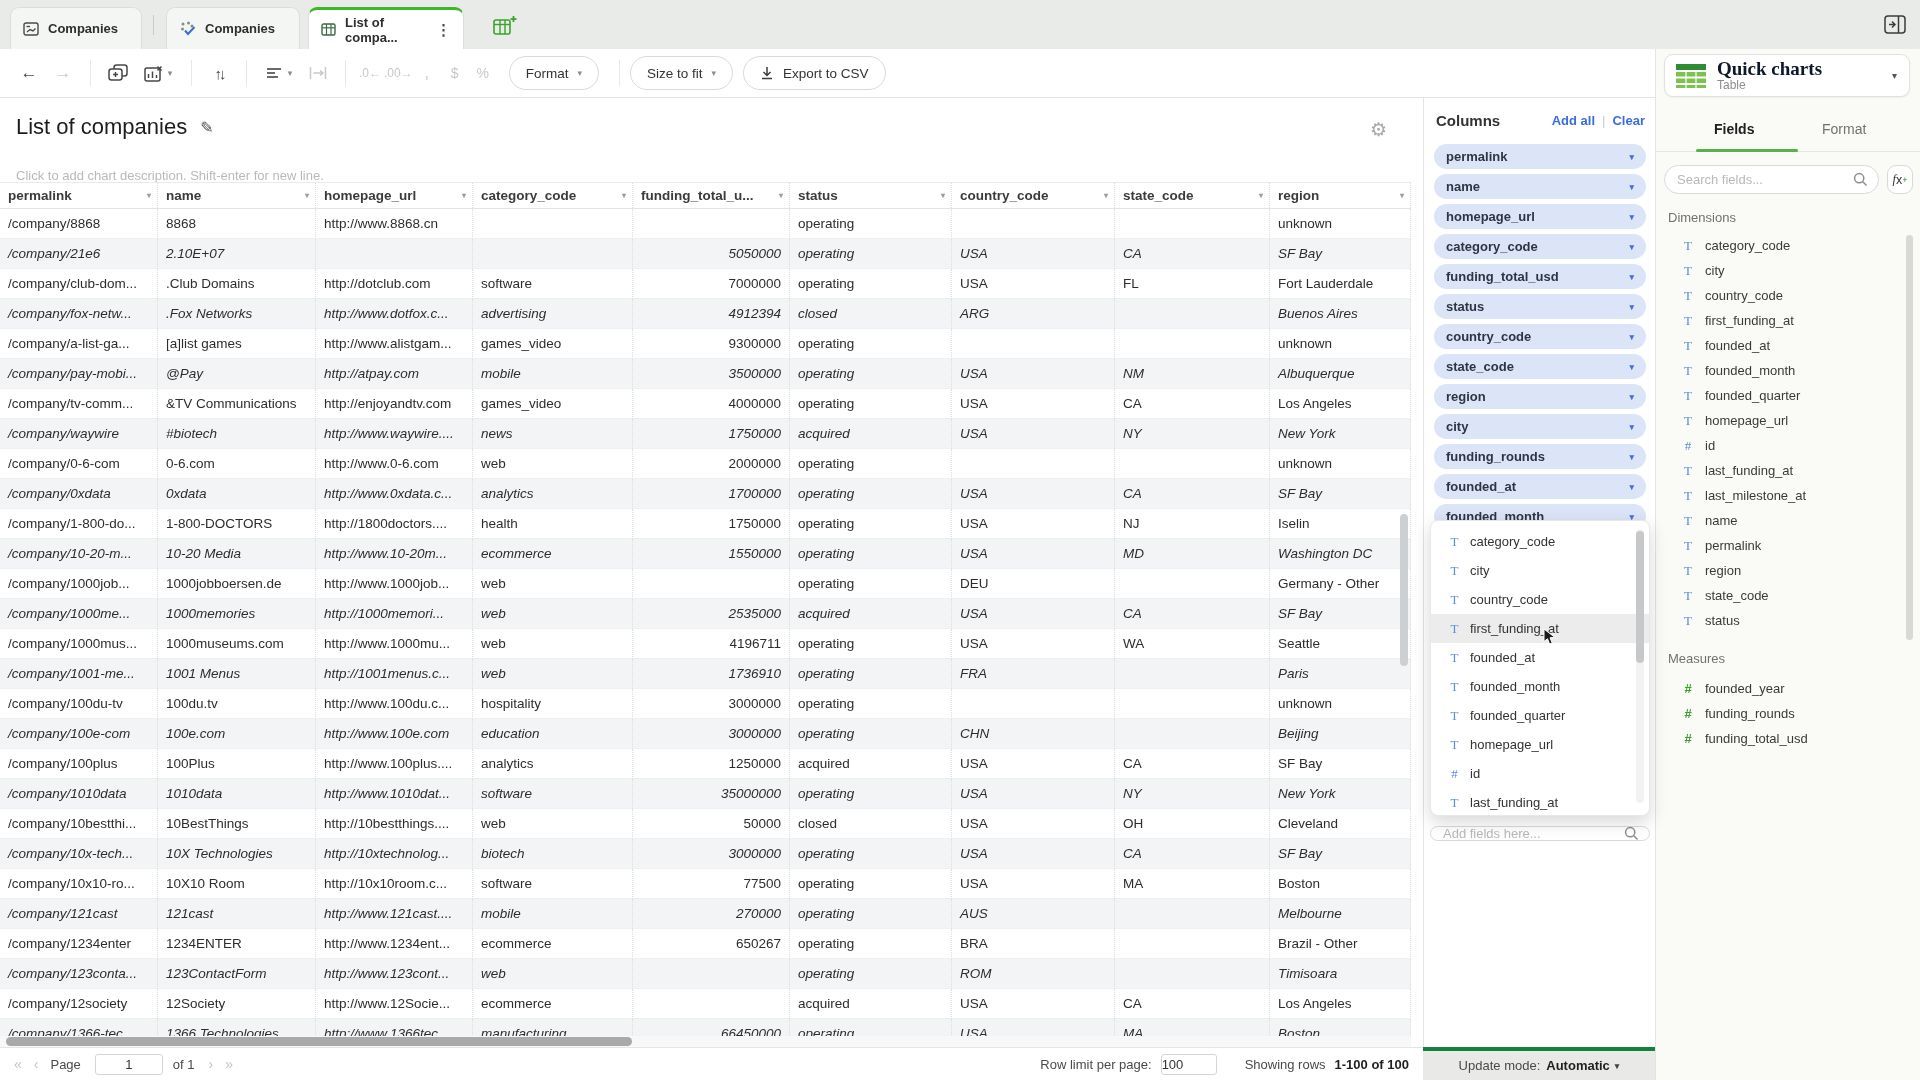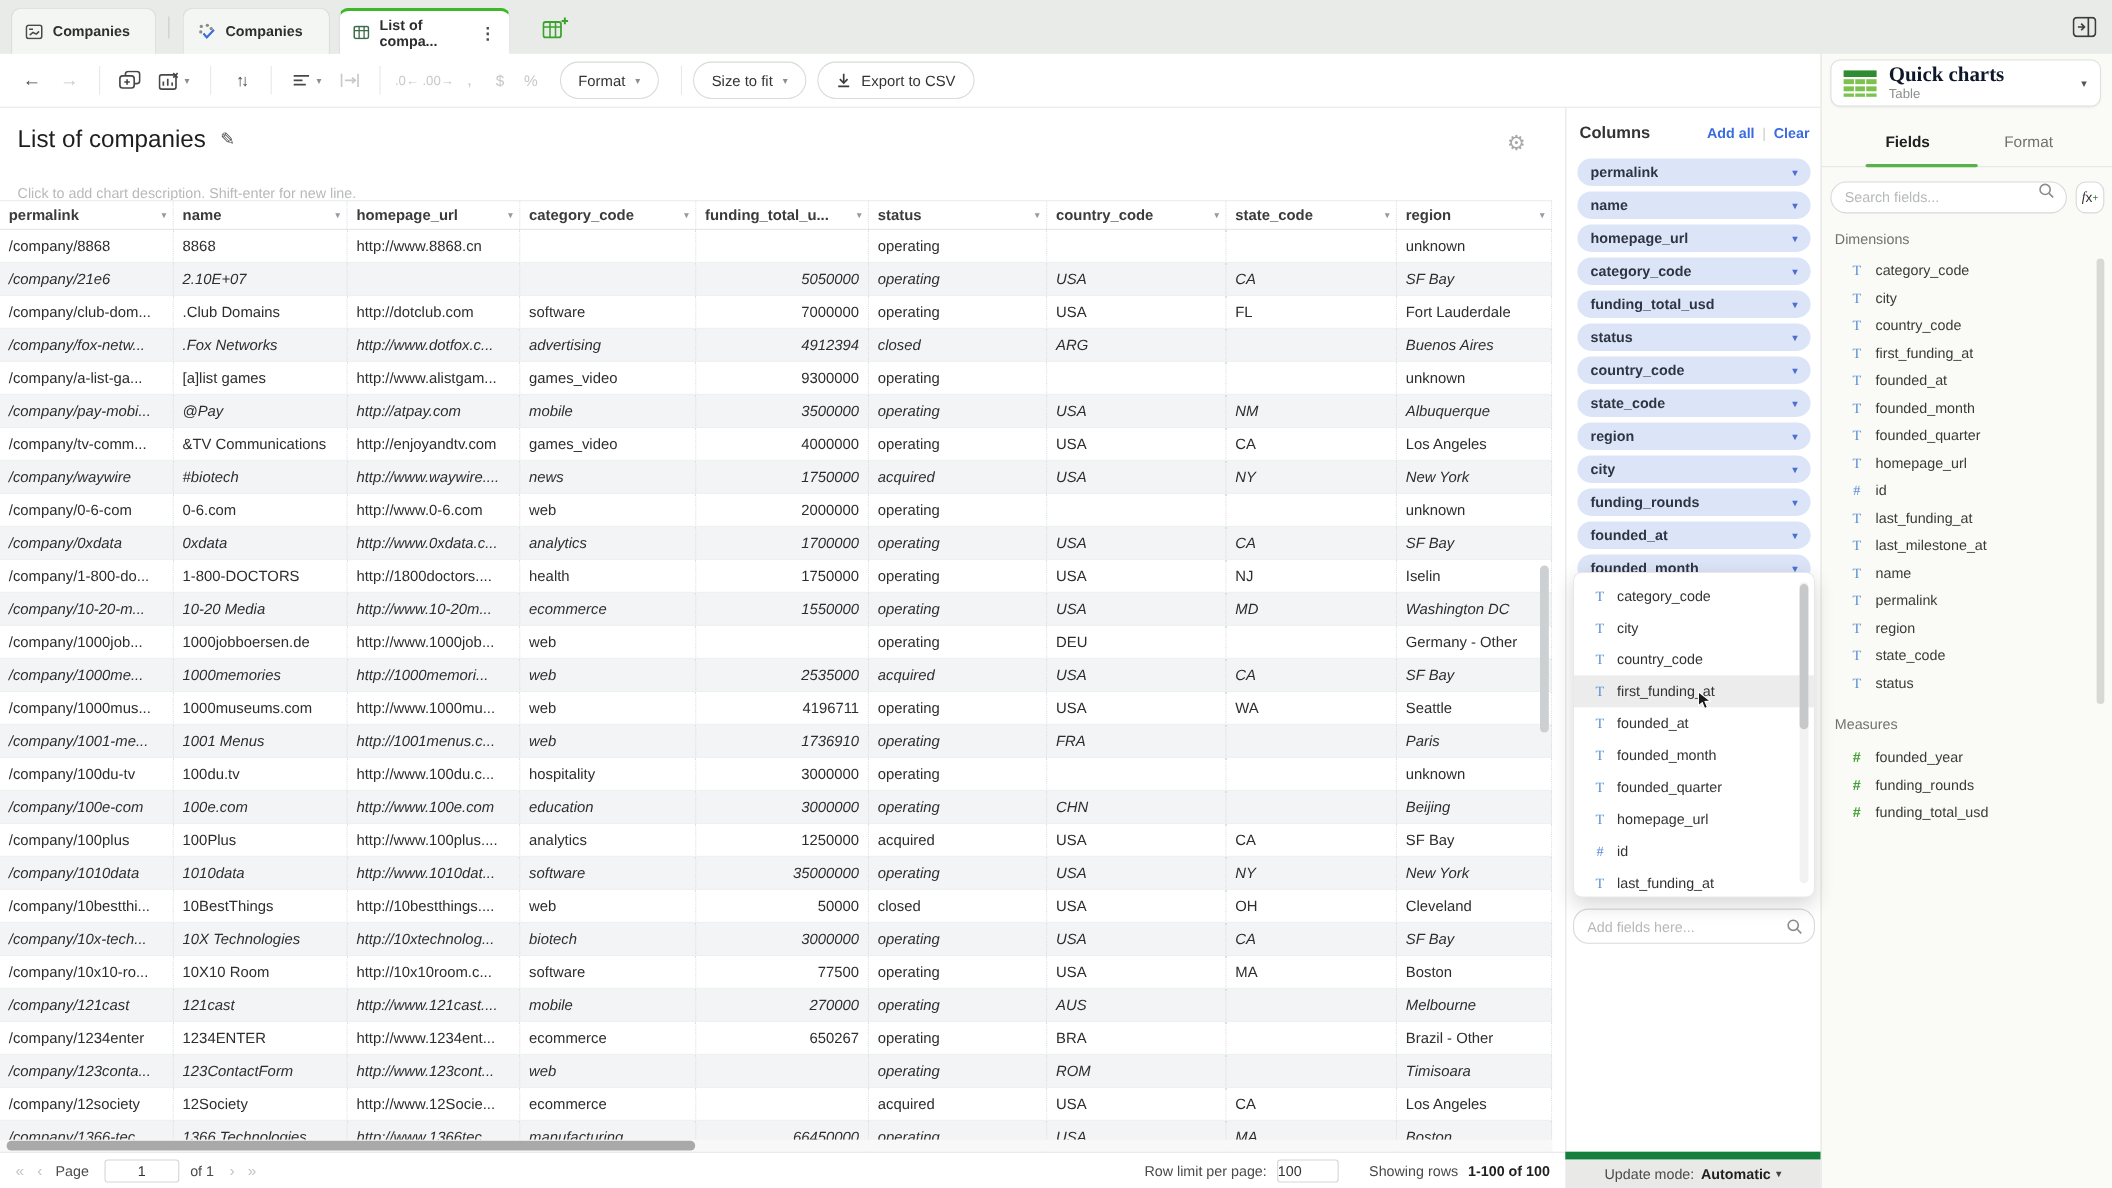--- a/index.html
+++ b/index.html
@@ -76,21 +76,21 @@
     border:1px solid #e7e9e7; border-radius:8px; box-shadow:0 6px 18px rgba(0,0,0,.16);
     z-index:6; padding:6px 0; }
   .dd-item { height:29px; display:flex; align-items:center; gap:10px; padding:0 18px;
     font-size:13px; color:#333; position:relative; }
   .dd-item.hover { background:#ececec; }
   .dd-icon { color:#5b8ed6; font-family:"Liberation Serif", serif; font-size:13px; width:11px; text-align:center; }
   .dd-scroll-track { position:absolute; right:5px; top:8px; width:8px; height:274px; background:#f2f2f2; border-radius:4px; }
   .dd-scroll-thumb { position:absolute; right:5px; top:10px; width:8px; height:132px; background:#c6c8ca; border-radius:4px; }
   .cursor-glyph { position:absolute; left:112px; top:14px; z-index:8; }
 
-  .add-fields { position:absolute; left:6px; top:728px; width:220px; height:32px;
+  .add-fields { position:absolute; left:6px; top:728px; width:220px; height:15px;
     border:1px solid #d8dad8; border-radius:14px; background:#fff;
     display:flex; align-items:center; padding:0 10px 0 12px; }
   .add-fields input, .qc-search input { border:none; outline:none; flex:1; font-size:13px;
     color:#333; background:transparent; min-width:0; font-family:"Liberation Sans",sans-serif; }
   .add-fields input::placeholder, .qc-search input::placeholder { color:#b6bab6; }
 
   
   .quick-panel { position:absolute; left:1655px; top:49px; width:265px; height:1031px;
     background:#fafaf7; border-left:1px solid #e3e5e2; }
   .qc-card { position:absolute; left:8px; top:5px; width:246px; height:43px; background:#fff;
@@ -98,21 +98,21 @@
     padding:0 12px 0 10px; box-shadow:0 1px 2px rgba(0,0,0,.05); }
   .qc-title { font-family:"Liberation Serif", serif; font-size:19px; font-weight:700; color:#0f172a; line-height:1.05; }
   .qc-sub { font-size:12px; color:#8b8f8b; }
   .qc-caret { margin-left:auto; color:#555; font-size:10px; }
   .qc-tabs { position:absolute; left:0; top:59px; width:265px; height:44px; border-bottom:1px solid #e5e7e4; }
   .qc-tab-f { position:absolute; left:58px; top:13px; font-size:14px; font-weight:700; color:#202020; }
   .qc-tab-o { position:absolute; left:166px; top:13px; font-size:14px; color:#6f736f; }
   .qc-underline { position:absolute; left:40px; top:41px; width:102px; height:3px; background:#59b14a; border-radius:2px; }
   .qc-search-row { position:absolute; left:8px; top:116px; width:249px; display:flex; gap:8px; }
   .qc-search { flex:1; height:29px; border:1px solid #d8dad8; border-radius:15px; background:#fff;
-    display:flex; padding:0 10px 0 12px; }
+    display:flex; align-items:center; padding:0 10px 0 12px; }
   .fx-btn { width:34px; height:29px; border:1px solid #d8dad8; border-radius:9px; background:#fff;
     display:flex; align-items:center; justify-content:center; font-size:12.5px; color:#333; }
   .fx-btn i { font-family:"Liberation Serif",serif; }
   .fx-plus { font-size:9px; vertical-align:super; color:#2f7d2f; }
   .qc-label { position:absolute; left:12px; font-size:13px; color:#6f736f; }
   .field-list { position:absolute; left:0; width:265px; }
   .field-item { height:25px; display:flex; align-items:center; gap:11px; padding-left:26px;
     font-size:13px; color:#3a3a3a; }
   .field-icon { width:12px; text-align:center; color:#5b8ed6;
     font-family:"Liberation Serif", serif; font-size:13px; }
@@ -125,21 +125,21 @@
     font-size:13px; color:#4a4a4a; }
   .pg-ic { color:#c2c4c2; font-size:14px; margin-right:12px; }
   .pg-label { margin-right:4px; }
   .page-input { width:68px; height:21px; border:1px solid #d4d6d4; border-radius:3px; text-align:center;
     font-size:13px; color:#333; margin:0 10px; font-family:"Liberation Sans",sans-serif; }
   .sb-right { margin-left:auto; display:flex; align-items:center; gap:9px; }
   .limit-input { width:56px; height:21px; border:1px solid #d4d6d4; border-radius:3px; text-align:left;
     font-size:13px; color:#333; font-family:"Liberation Sans",sans-serif; }
   .showing-strong { font-weight:700; color:#1f1f1f; }
   .update-block { position:absolute; left:1423px; top:1047px; width:232px; height:33px; background:#e9eae7;
-    border-top:7px solid #15803d; display:flex; align-items:center; justify-content:center; gap:6px;
+    border-top:4px solid #15803d; display:flex; align-items:center; justify-content:center; gap:6px;
     font-size:13px; color:#4a4a4a; }
   .update-value { font-weight:700; color:#1f1f1f; display:flex; align-items:center; gap:5px; }
   svg { display:block; }
 </style>
 </head>
 <body>
 
 <div class="tabbar">
   <div class="tab" style="left:10px; width:132px;">
     <span>

